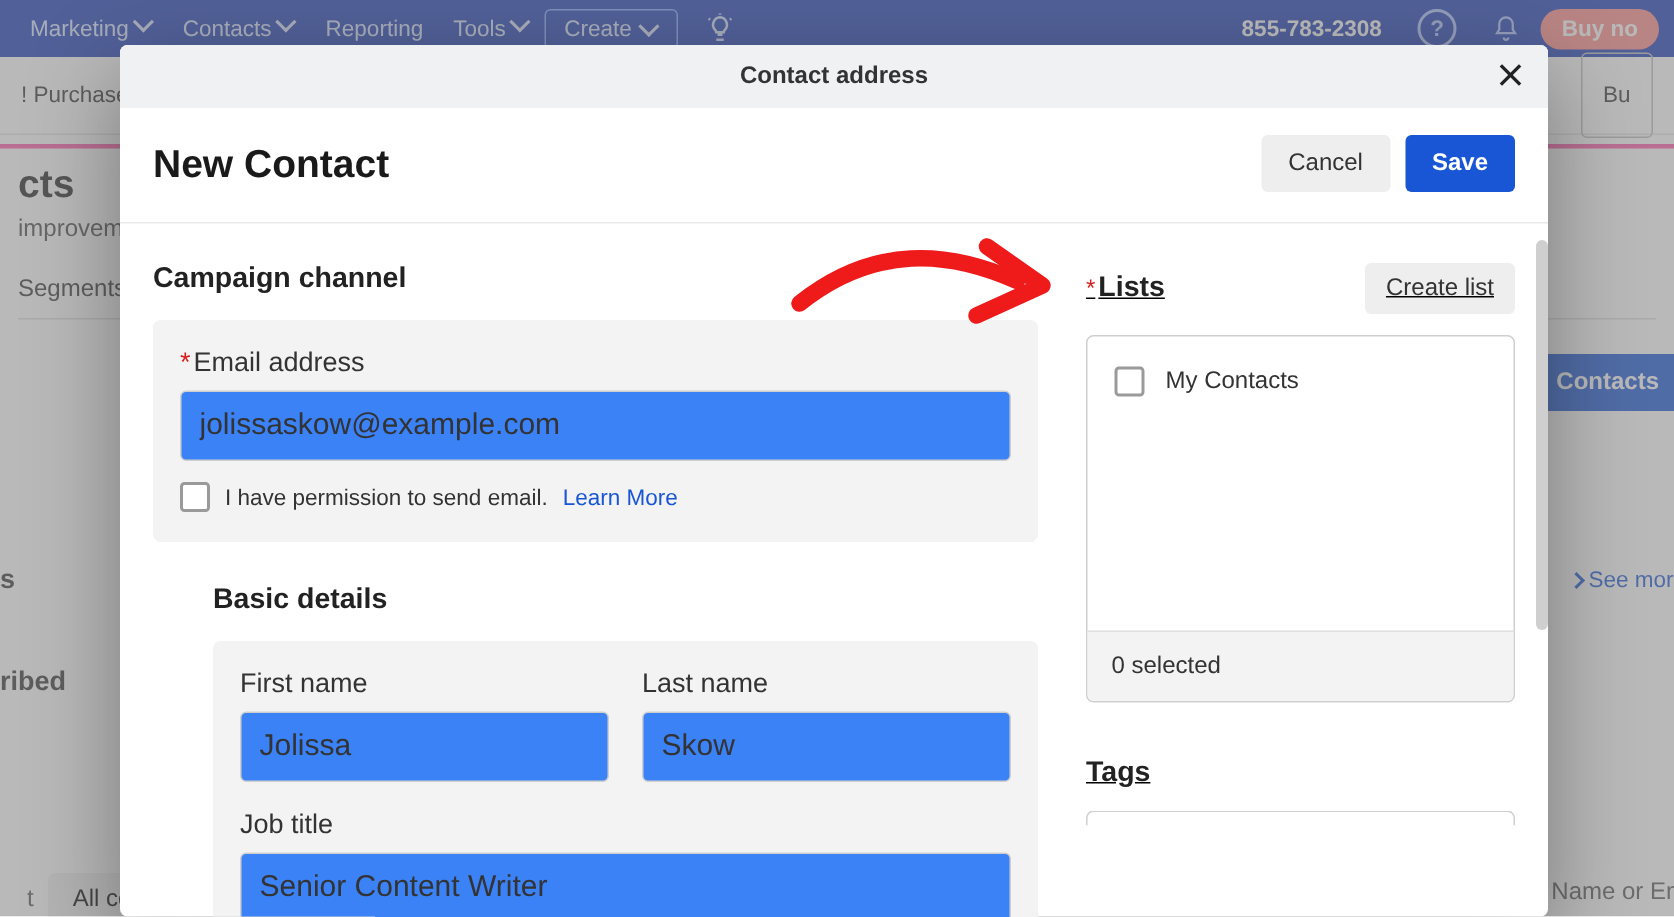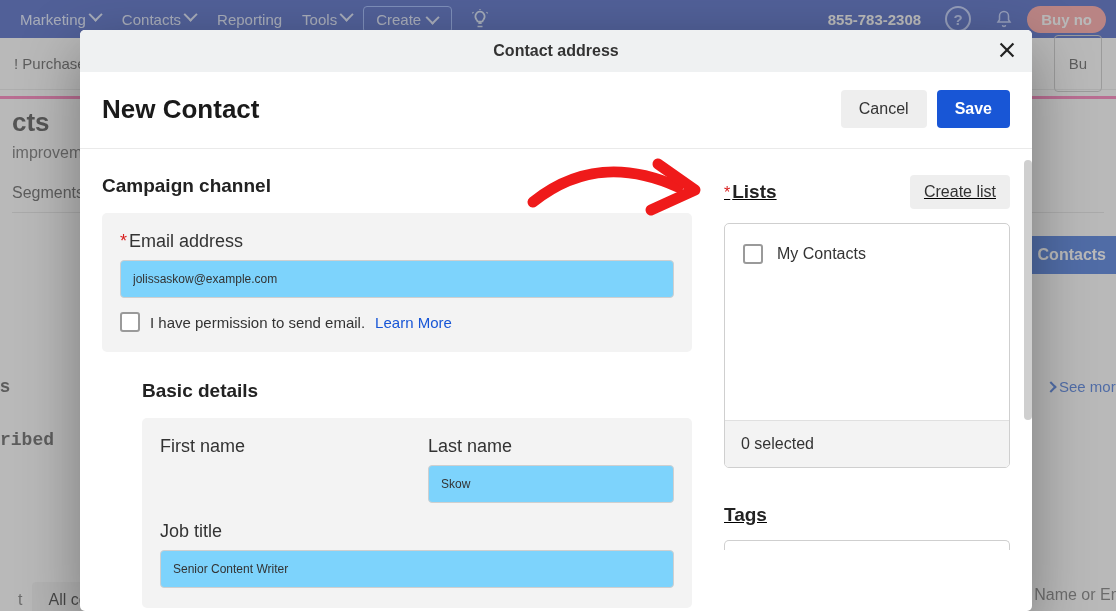--- a/index.html
+++ b/index.html
@@ -28,21 +28,21 @@
     .sub{color:#4a4a4a;margin-top:6px;}
     .tabs{margin-top:22px;display:flex;gap:28px;border-bottom:1px solid #ddd;padding-bottom:10px;font-size:16px;color:#333;}
     .blue-cta{position:absolute;right:-8px;top:140px;background:#1856d6;color:#fff;padding:10px 18px;border-radius:4px;font-weight:600;}
     .see-more{position:absolute;right:-8px;top:282px;color:#1856d6;font-size:15px;display:flex;align-items:center;gap:4px;}
     .arrow-r{width:8px;height:8px;border-top:2px solid #1856d6;border-right:2px solid #1856d6;transform:rotate(45deg);}
     .filters{position:absolute;left:18px;top:486px;display:flex;align-items:center;gap:10px;}
     .pill{background:#f2f2f2;border-radius:4px;padding:9px 16px;}
     .searchph{position:absolute;right:-8px;top:490px;color:#555;}
     
     .card-lbl{position:absolute;left:0;color:#333;font-size:18px;font-weight:700;}
-    .c1{top:280px;} .c2{top:334px;font-family:Liberation Mono, monospace;}
+    .c1{top:280px;} .c2{top:348px;}
 
     .overlay { position:absolute; inset:0; background:rgba(128,128,128,.55); }
 
     
     .modal { position:absolute; left:80px; top:30px; width:952px; height:581px; background:#fff;border-radius:5px; box-shadow:0 20px 60px rgba(0,0,0,.35); overflow:hidden; display:flex;flex-direction:column;}
     .m-head{background:#eff1f2;height:42px;display:flex;align-items:center;justify-content:center;position:relative;color:#333;font-size:16px;font-weight:600;}
     .m-close{position:absolute;right:14px;top:9px;width:22px;height:22px;cursor:pointer;}
     .m-close svg{width:22px;height:22px;}
     .m-title-row{display:flex;align-items:center;justify-content:space-between;padding:18px 22px 20px;border-bottom:1px solid #eaeaea;}
     .m-title{font-size:26px;font-weight:700;color:#1a1a1a;}
@@ -54,21 +54,21 @@
     .m-body{flex:1;overflow:auto;padding:26px 22px 40px;display:flex;gap:32px;position:relative;}
     .m-body::-webkit-scrollbar{width:10px;}
     .m-body::-webkit-scrollbar-thumb{background:#cfcfcf;border-radius:5px;}
     .col-left{flex:0 0 590px;}
     .col-right{flex:1;min-width:270px;}
 
     .sec-title{font-size:19px;font-weight:700;color:#222;margin-bottom:16px;}
     .panel{background:#f3f3f3;border-radius:5px;padding:18px 18px 20px;}
     .req{color:#d82020;margin-right:2px;}
     .flabel{font-size:18px;color:#333;margin-bottom:8px;display:block;}
-    .tinput{width:100%;background:#7dd3fc;border:1px solid #cfcfcf;border-radius:4px;padding:11px 12px;font-size:12px;color:#333;}
+    .tinput{width:100%;background:#3b82f6;border:1px solid #cfcfcf;border-radius:4px;padding:11px 12px;font-size:20px;color:#333;}
     .chk-row{display:flex;align-items:center;gap:10px;margin-top:14px;font-size:15px;color:#333;}
     .chk{width:20px;height:20px;border:2px solid #9a9a9a;border-radius:3px;background:#fff;cursor:pointer;}
     .link{color:#1856d6;}
 
     .basic{margin-top:28px;margin-left:40px;}
     .grid2{display:grid;grid-template-columns:1fr 1fr;gap:22px;}
     
     .right-head{display:flex;align-items:center;justify-content:space-between;margin-bottom:14px;text-decoration:underline;}
     .listbox{border:1px solid #cfcfcf;border-radius:5px;overflow:hidden;}
     .listbody{padding:20px 18px;height:196px;}
@@ -186,20 +186,21 @@
           <a class="link"><span>Learn More</span></a>
         </div>
       </div>
 
       <div class="basic">
         <div class="sec-title">Basic details</div>
         <div class="panel">
           <div class="grid2">
             <div>
               <label class="flabel">First name</label>
+              <input class="tinput" value="Jolissa" style="">
             </div>
             <div>
               <label class="flabel">Last name</label>
               <input class="tinput" value="Skow" style="">
             </div>
           </div>
           <div style="margin-top:18px;">
             <label class="flabel">Job title</label>
             <input class="tinput" value="Senior Content Writer" style="">
           </div>

